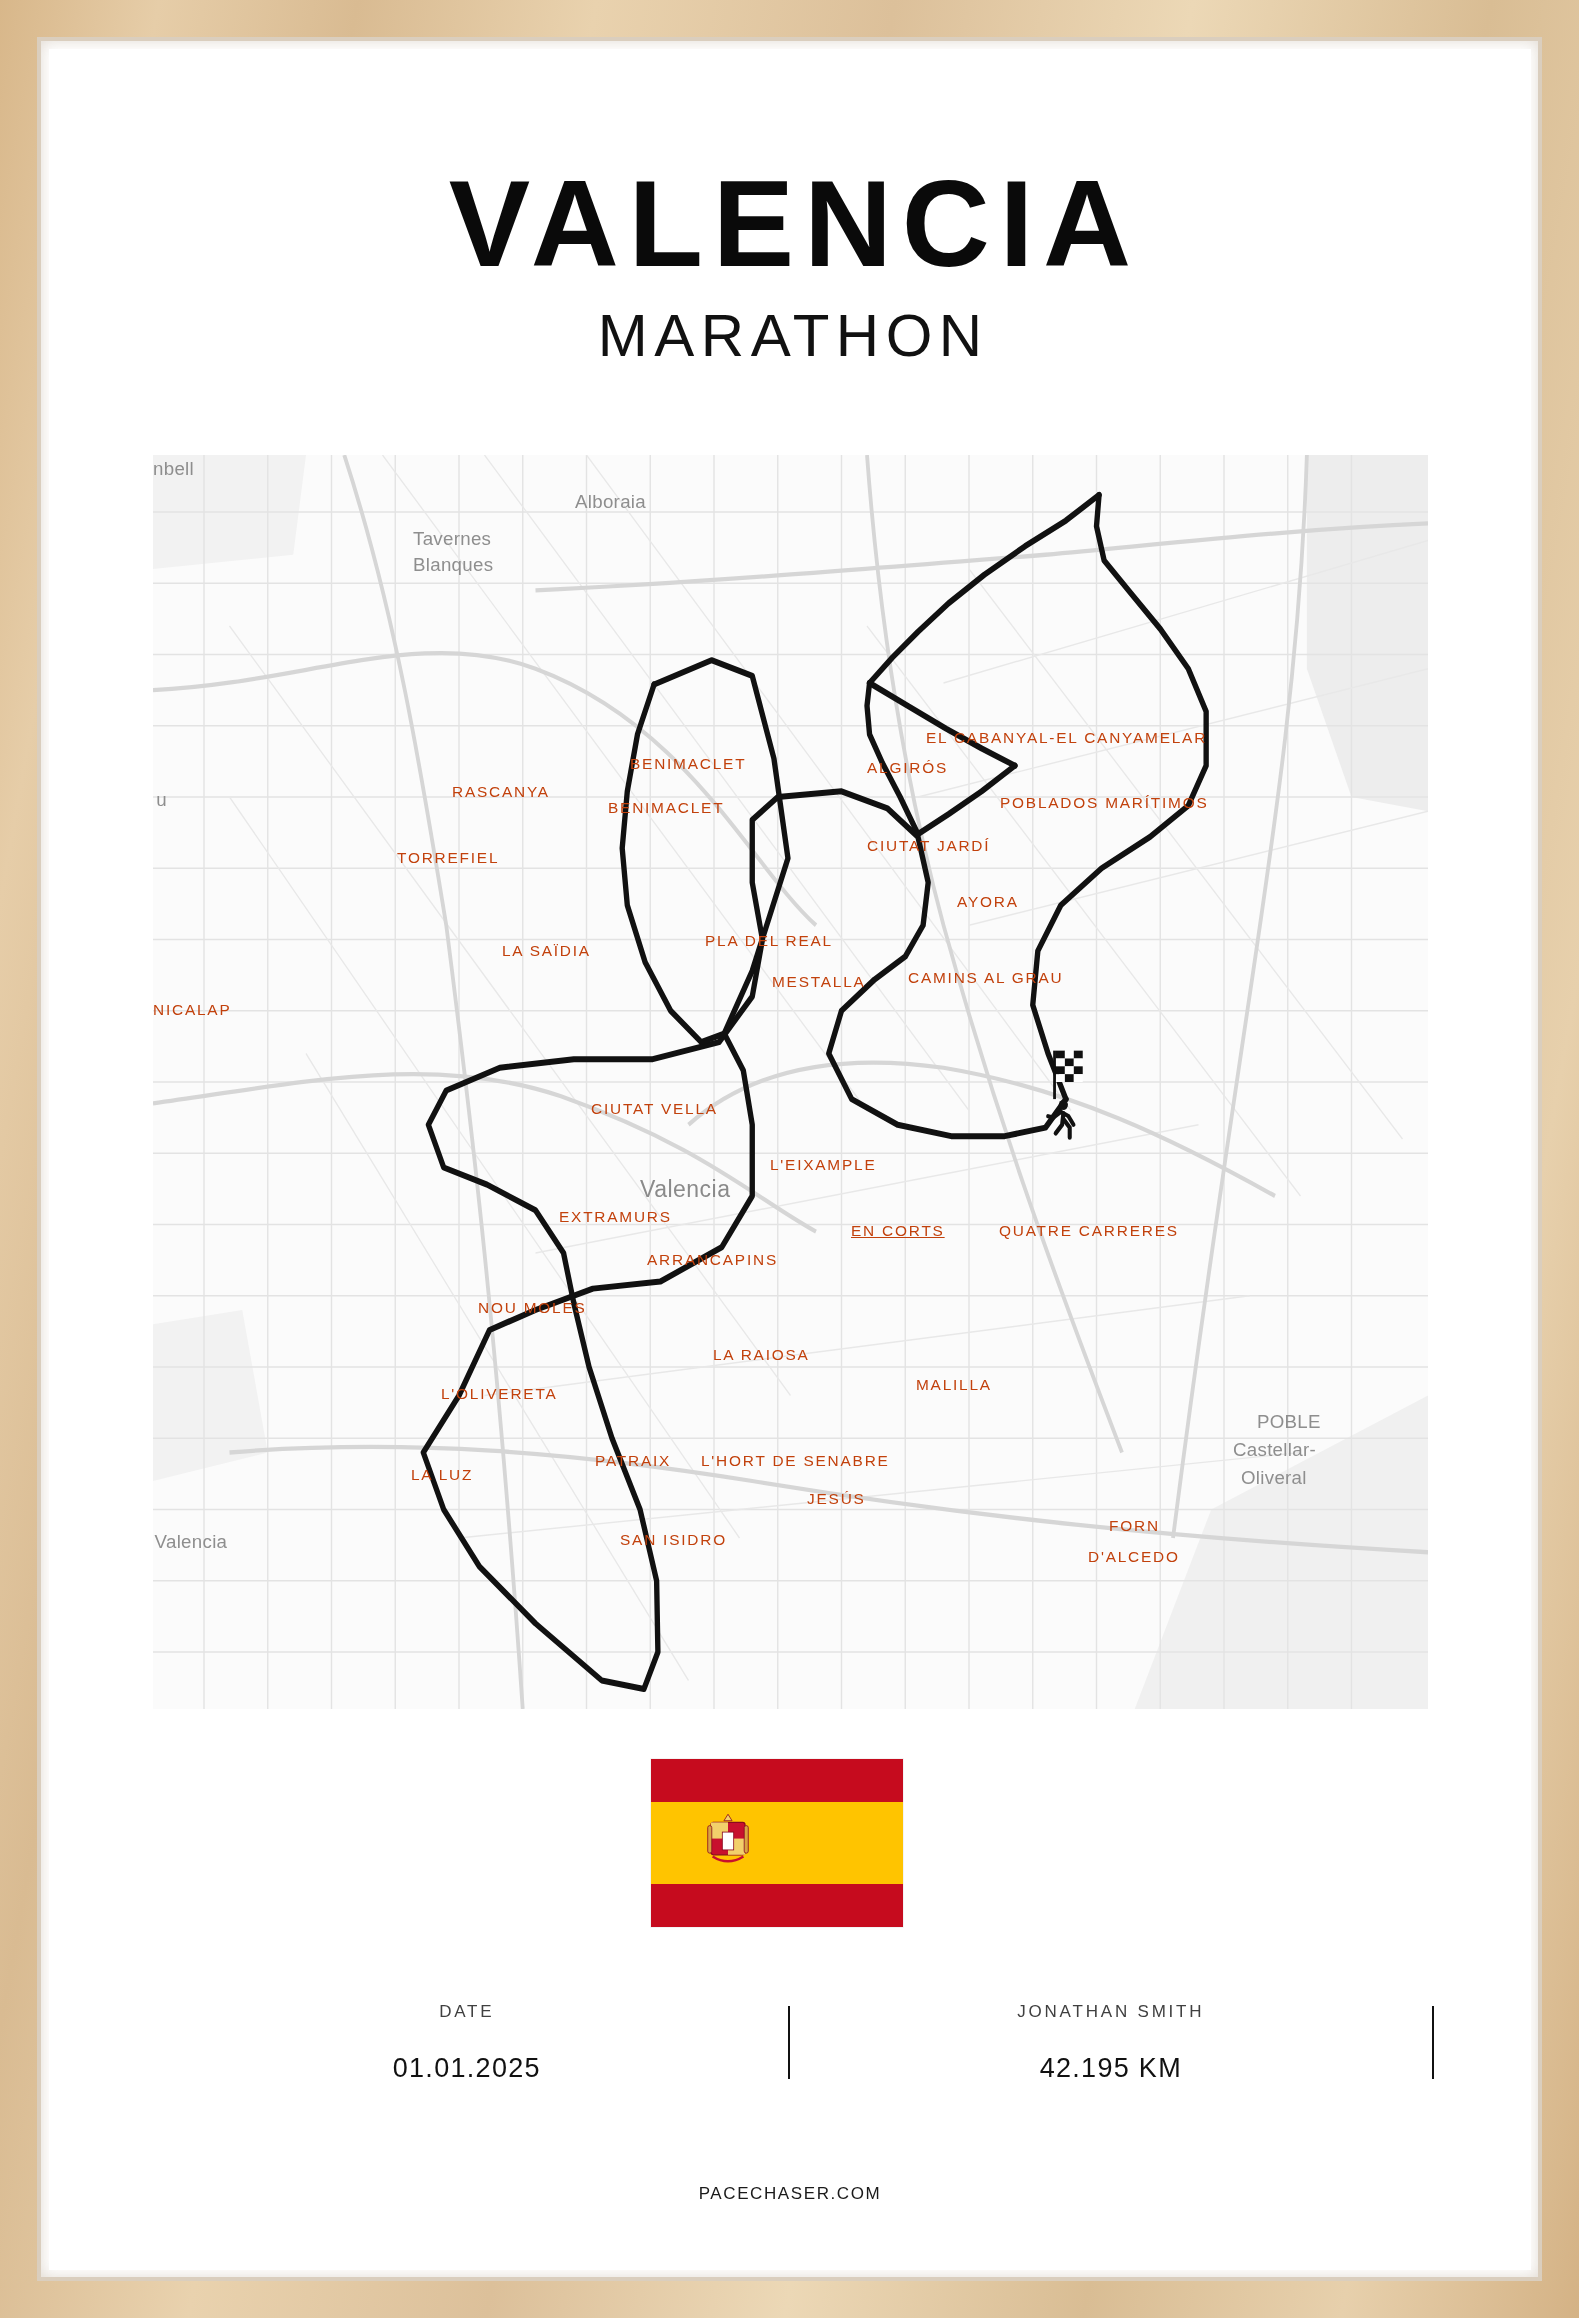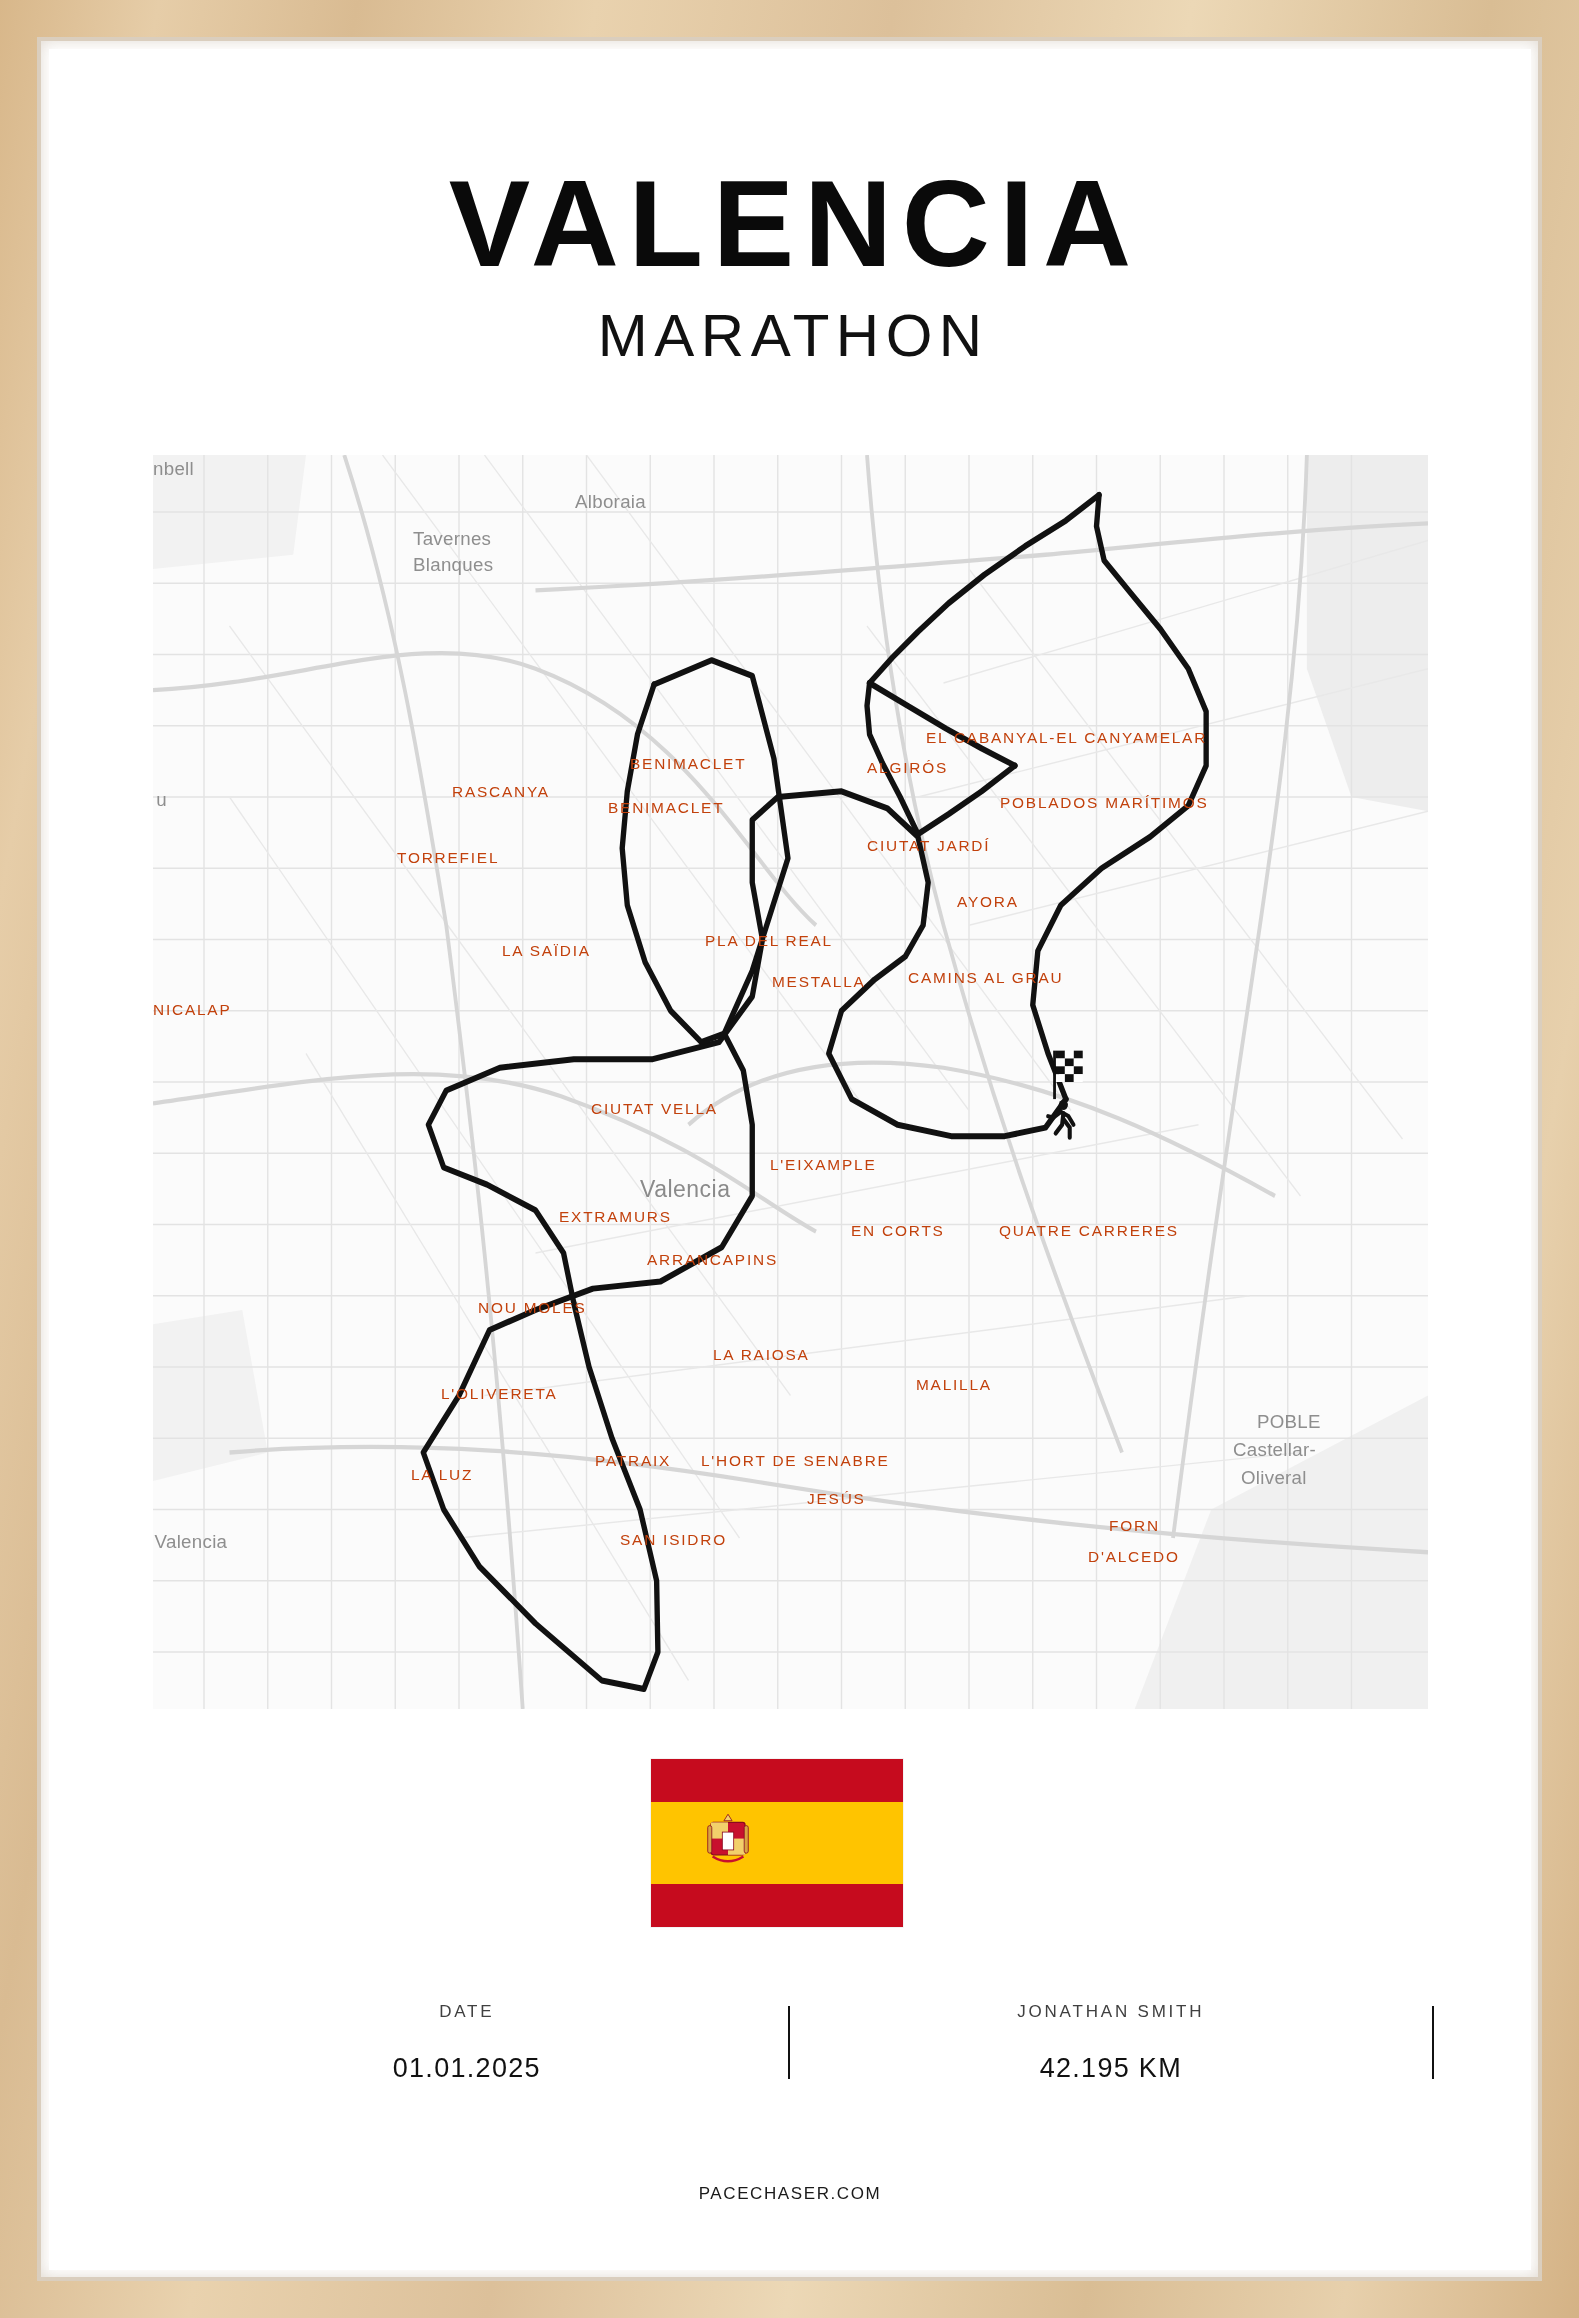--- a/index.html
+++ b/index.html
@@ -389,21 +389,21 @@
       <div class="map-label district" style="left:804px; top:438px;">AYORA</div>
       <div class="map-label district" style="left:349px; top:487px;">LA SAÏDIA</div>
       <div class="map-label district" style="left:552px; top:477px;">PLA DEL REAL</div>
       <div class="map-label district" style="left:619px; top:518px;">MESTALLA</div>
       <div class="map-label district" style="left:755px; top:514px;">CAMINS AL GRAU</div>
       <div class="map-label district" style="left:0px; top:546px;">NICALAP</div>
       <div class="map-label district" style="left:438px; top:645px;">CIUTAT VELLA</div>
       <div class="map-label district" style="left:617px; top:701px;">L'EIXAMPLE</div>
       <div class="map-label district" style="left:406px; top:753px;">EXTRAMURS</div>
       <div class="map-label district" style="left:494px; top:796px;">ARRANCAPINS</div>
-      <div class="map-label district" style="left:698px; top:767px;">EN CORTS</div>
+      <div class="map-label district" style="left:698px; top:767px;text-decoration:underline;">EN CORTS</div>
       <div class="map-label district" style="left:846px; top:767px;">QUATRE CARRERES</div>
       <div class="map-label district" style="left:325px; top:844px;">NOU MOLES</div>
       <div class="map-label district" style="left:560px; top:891px;">LA RAIOSA</div>
       <div class="map-label district" style="left:763px; top:921px;">MALILLA</div>
       <div class="map-label district" style="left:288px; top:930px;">L'OLIVERETA</div>
       <div class="map-label district" style="left:258px; top:1011px;">LA LUZ</div>
       <div class="map-label district" style="left:442px; top:997px;">PATRAIX</div>
       <div class="map-label district" style="left:548px; top:997px;">L'HORT DE SENABRE</div>
       <div class="map-label district" style="left:654px; top:1035px;">JESÚS</div>
       <div class="map-label district" style="left:467px; top:1076px;">SAN ISIDRO</div>

